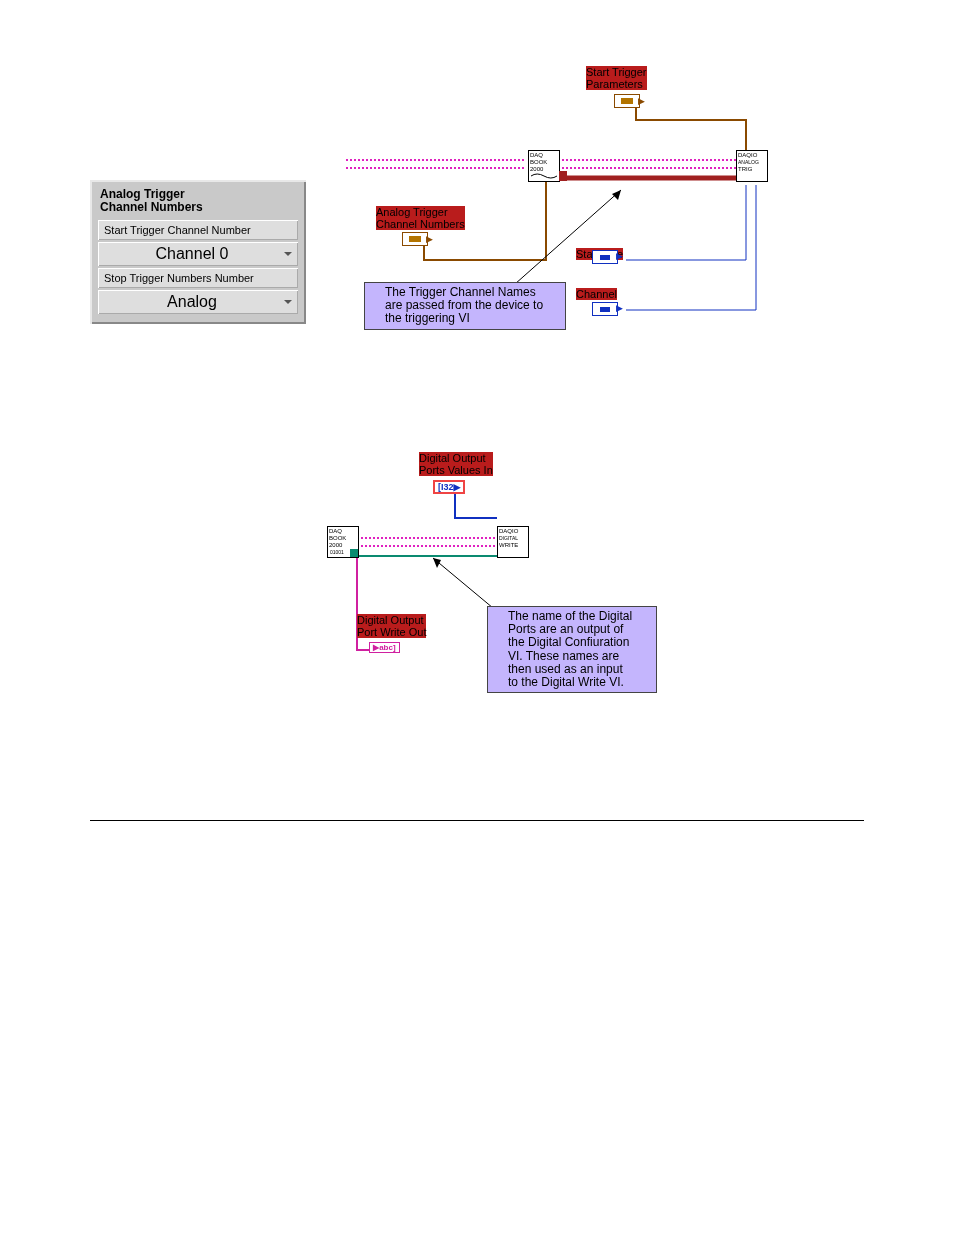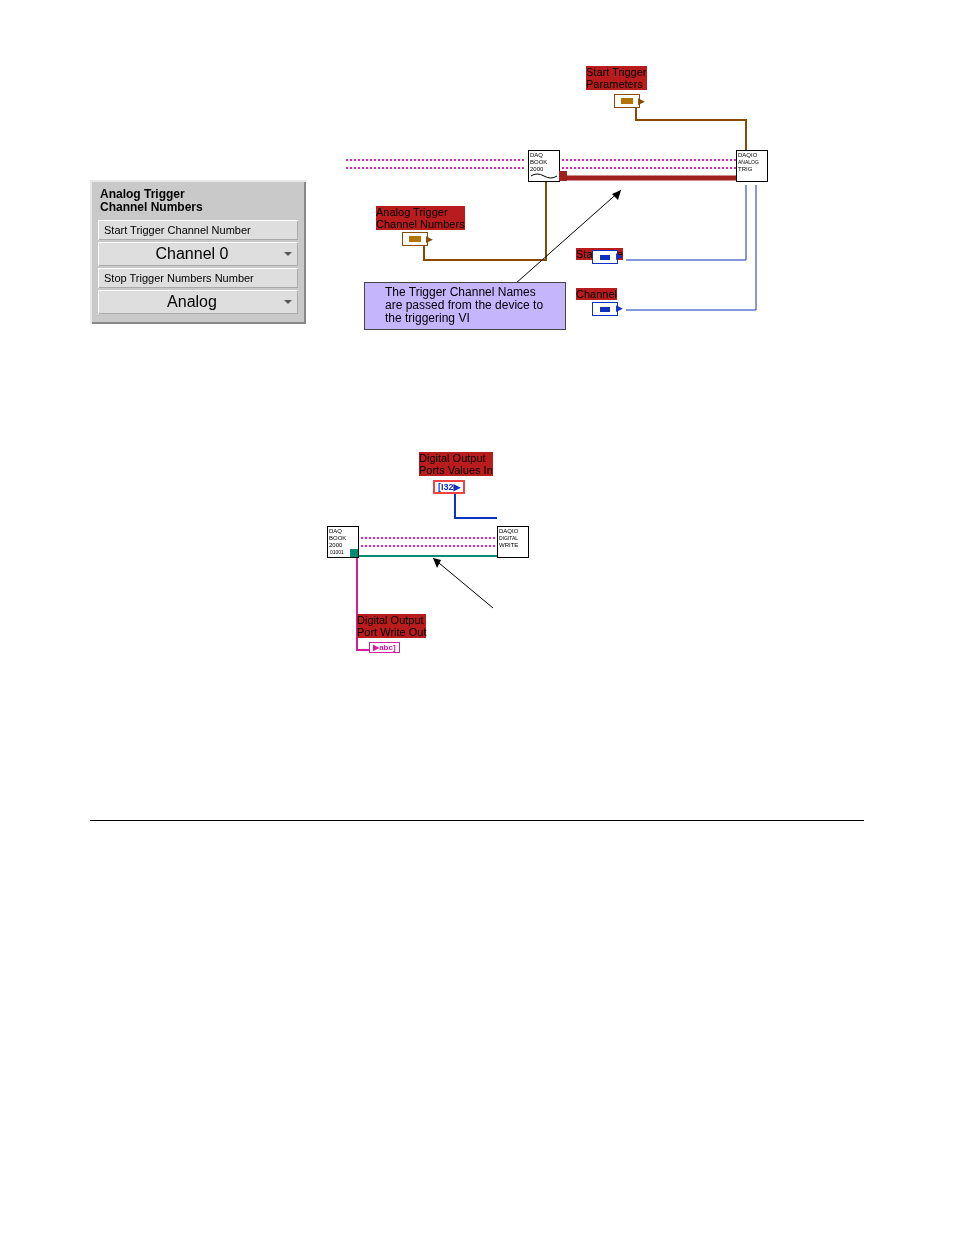--- a/index.html
+++ b/index.html
@@ -287,16 +287,17 @@
     </div>
 
     <div class="node-label" style="left:60px; top:174px;">
       <span>Digital Output</span><br>
       <span>Port Write Out</span>
     </div>
     <div class="abc-icn" style="left:72px; top:202px;">
       ▶<span>abc</span>]
     </div>
 
+    <div class="comment-box" style="left:190px; top:166px; max-width:158px;">The name of the Digital Ports are an output of the Digital Confiuration VI. These names are then used as an input to the Digital Write VI.</div>
   </div>
 
   <hr class="footer-line">
 </div>
 
 </body></html>

